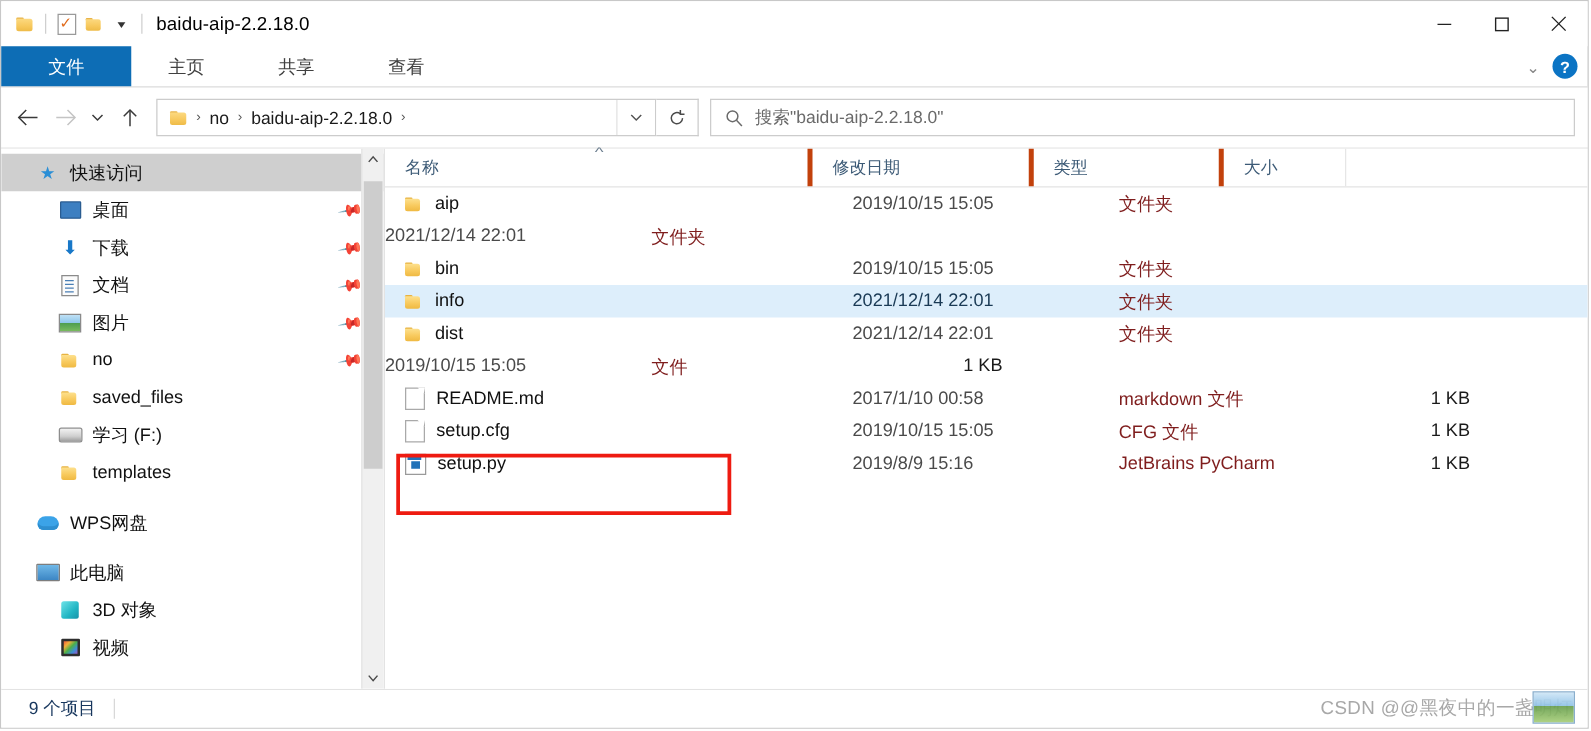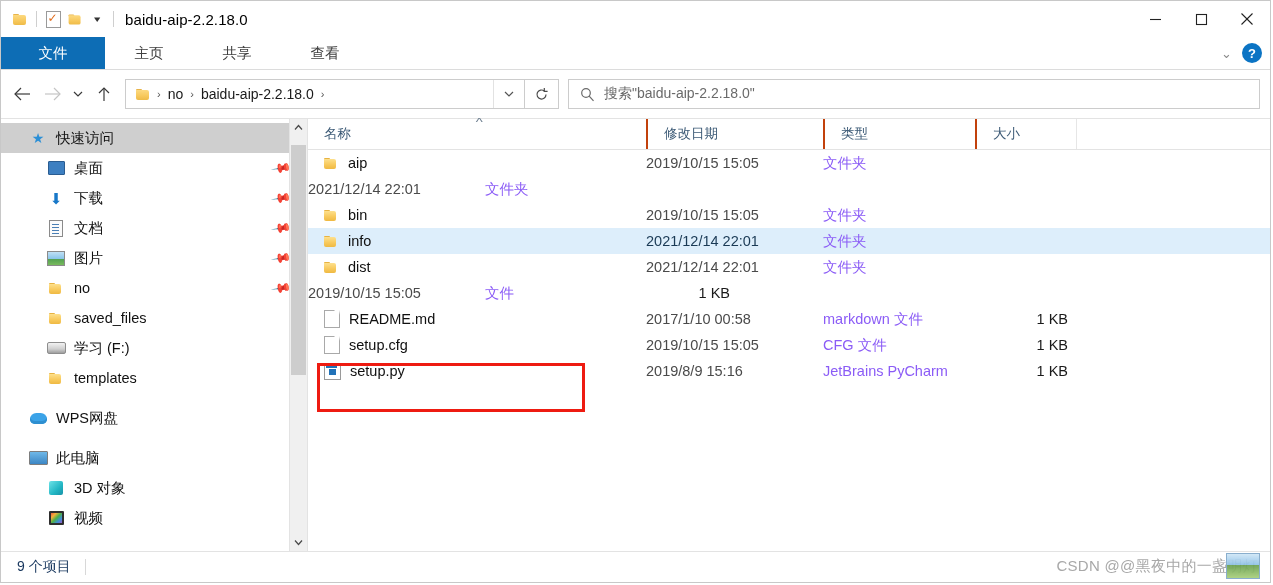--- a/index.html
+++ b/index.html
@@ -399,21 +399,21 @@
   .col {
     font-size: 13.5px;
     color: #3c5a76;
     padding-left: 16px;
     box-sizing: border-box;
     height: 30px;
     display: flex;
     align-items: center;
     position: relative;
   }
-  .col + .col { border-left: 2px solid #c2410c; }
+  .col + .col { border-left: 4px solid #c2410c; }
   .col-name { width: 338px; flex: 0 0 338px; }
   .col-date { width: 177px; flex: 0 0 177px; }
   .col-type { width: 152px; flex: 0 0 152px; }
   .col-size { width: 101px; flex: 0 0 101px; }
   .col-rest { flex: 1 1 auto; border-left: 1px solid #e6e6e6; height: 30px; }
   .sort-caret {
     position: absolute;
     left: 169px;
     top: -2px;
     font-size: 10px;
@@ -421,33 +421,34 @@
     transform: scaleX(1.5);
   }
 
   .rows { position: relative; }
   .row {
     height: 26px;
     display: flex;
     align-items: center;
     font-size: 14.5px;
     color: #101010;
+    gap: 36px;
   }
   .row.selected { background: #ddeefb; }
   .cell {
     box-sizing: border-box;
     height: 26px;
     display: flex;
     align-items: center;
     overflow: hidden;
     white-space: nowrap;
   }
   .cell-name { width: 338px; flex: 0 0 338px; padding-left: 16px; gap: 9px; }
   .cell-date { width: 177px; flex: 0 0 177px; color: #4a4a4a; }
-  .cell-type { width: 152px; flex: 0 0 152px; color: #8b5cf6; }
+  .cell-type { width: 152px; flex: 0 0 152px; color: #7f1d1d; }
   .cell-size {
     width: 101px; flex: 0 0 101px;
     justify-content: flex-end;
     padding-right: 8px;
     color: #1a1a1a;
   }
   .row.selected .cell-date { color: #1a3a55; }
 
   .file-ico {
     width: 14px; height: 16px;
@@ -519,21 +520,21 @@
     pointer-events: none;
   }
 
   
   .statusbar {
     height: 30px;
     flex: 0 0 auto;
     display: flex;
     align-items: center;
     border-top: 1px solid #e3e3e3;
-    padding-left: 16px;
+    padding-left: 22px;
     background: #ffffff;
   }
   .status-text {
     font-size: 14px;
     color: #17365d;
   }
   .status-sep {
     width: 1px;
     height: 16px;
     background: #d8d8d8;

